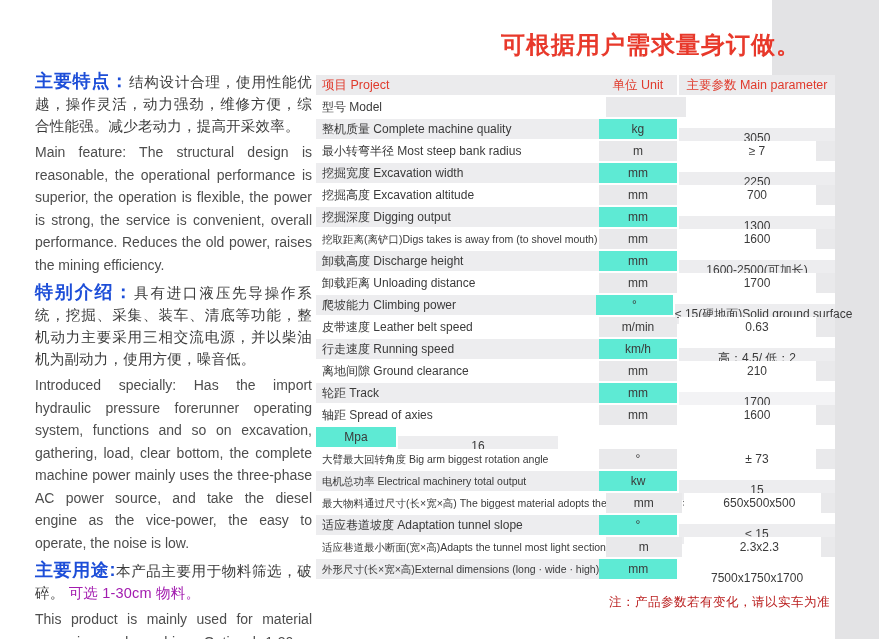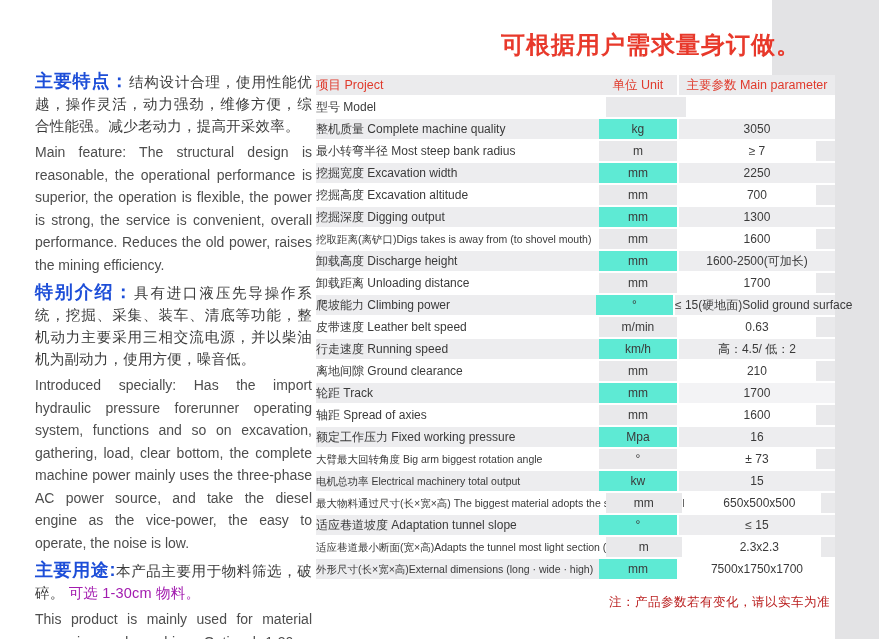--- a/index.html
+++ b/index.html
@@ -33,33 +33,33 @@
     margin: 4px 0 5px 0; color: #4d4d4d; font-size: 14px; line-height: 22.5px;
     text-align: justify;
   }
   .sec-heading { color: #1d4ed8; font-weight: bold; font-size: 18px; }
   .red-inline  { color: #a21caf; }
 
   
   .spec-table { position: absolute; left: 316px; top: 75px; width: 519px; }
   .trow { display: flex; height: 20px; margin-bottom: 2px; }
   .cell { height: 20px; line-height: 20px; font-size: 12px; color: #3a3a3a; }
-  .cell.proj { width: 290px; margin-right: 0; white-space: nowrap; overflow: visible; }
+  .cell.proj { width: 290px; margin-right: 0; padding-left: 6px; white-space: nowrap; overflow: visible; }
   .cell.proj.small { font-size: 10.5px; }
   .cell.unit { width: 80px;  margin-right: 2px; text-align: center; background: #e9e9eb; }
   .cell.val  { width: 160px; text-align: center; white-space: nowrap; }
 
   .thead .cell { background: #ebebed; color: #e03a2c; font-size: 12.5px; }
   .thead .cell.unit, .thead .cell.val { background: #ebebed; }
 
   .trow.white .proj { background: #ffffff; }
   .trow.gray  .proj { background: #ededef; }
   .trow.gray  .unit { background: #5eead4; }
   .trow.white .val  { background: linear-gradient(to right, #ffffff 0, #ffffff 137px, #e9e9eb 137px, #e9e9eb 100%); }
-  .trow.gray  .val  { background: #ededef; }
+  .trow.gray  .val  { background: #ededef; margin-top: 9px; }
   
   .spec-rows .trow:nth-child(14) .cell.val { background: #f3f3f5; }
   .spec-rows .trow:nth-child(22) .cell.val { background: #ffffff; }
 
   
   .note {
     position: absolute; top: 594px; right: 49px;
     font-size: 12.5px; color: #b91c1c; letter-spacing: 0.5px;
   }
 </style>
@@ -161,21 +161,20 @@
           <div class="cell proj">轮距 Track</div>
           <div class="cell unit">mm</div>
           <div class="cell val">1700</div>
         </div>
         <div class="trow white">
           <div class="cell proj">轴距 Spread of axies</div>
           <div class="cell unit">mm</div>
           <div class="cell val">1600</div>
         </div>
         <div class="trow gray">
-          <div class="cell proj">额定工作压力 Fixed working pressure</div>
           <div class="cell unit">Mpa</div>
           <div class="cell val">16</div>
         </div>
         <div class="trow white">
           <div class="cell proj small">大臂最大回转角度 Big arm biggest rotation angle</div>
           <div class="cell unit">°</div>
           <div class="cell val">± 73</div>
         </div>
         <div class="trow gray">
           <div class="cell proj small">电机总功率 Electrical machinery total output</div>

